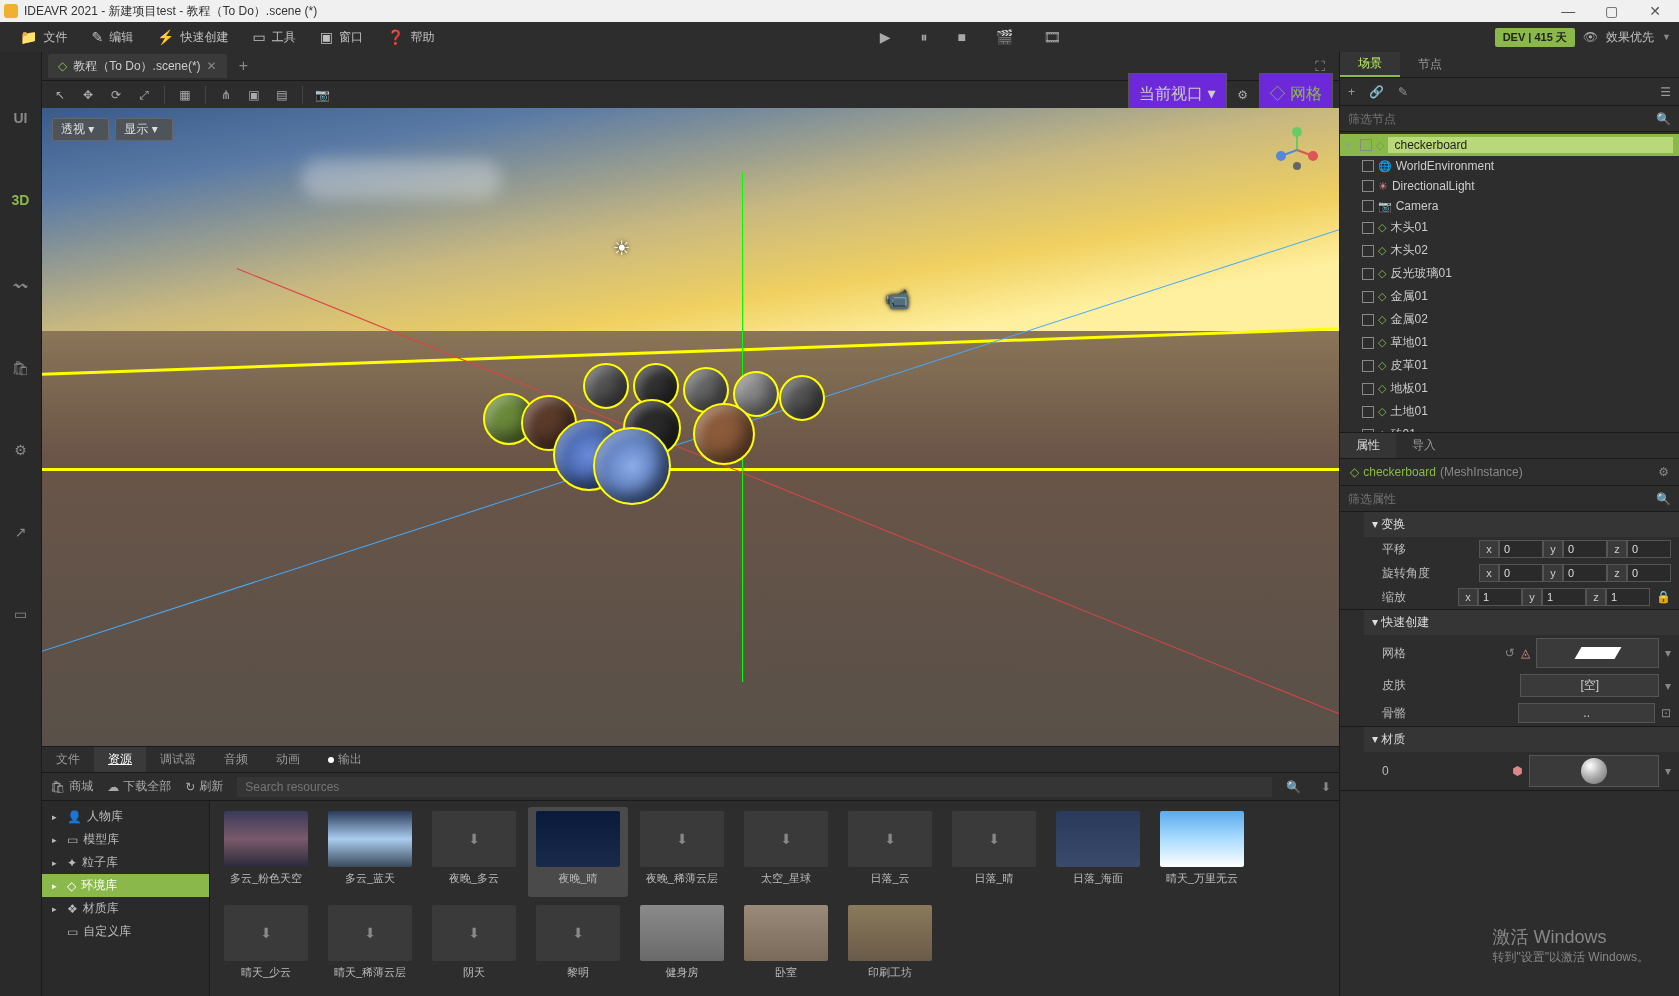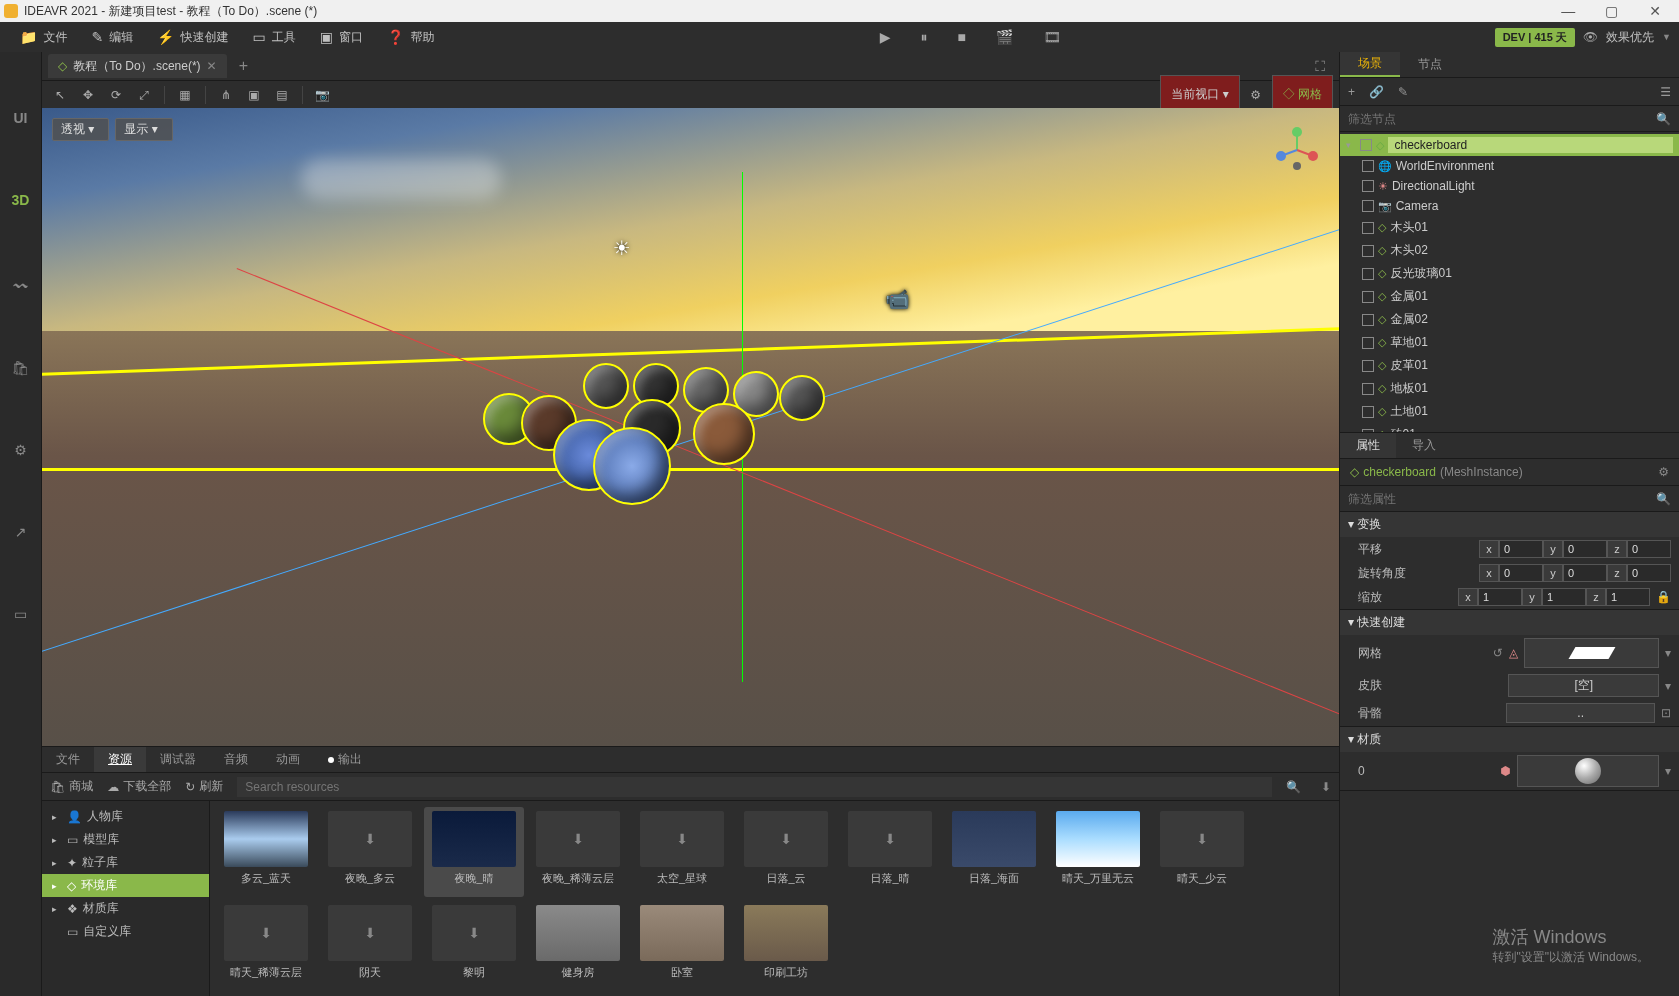--- a/index.html
+++ b/index.html
@@ -33,21 +33,21 @@
 .filetabs .tab { display:flex; align-items:center; gap:6px; padding:0 10px; height:24px; background:#3a3a3a; border-radius:3px 3px 0 0; color:#ccc; }
 .filetabs .tab .close { color:#888; font-size:12px; }
 .filetabs .addtab { margin-left:12px; color:#888; font-size:16px; }
 .filetabs .fullsc { margin-left:auto; color:#888; font-size:14px; padding:0 8px; }
 
 
 .vptoolbar { height:28px; background:#2d2d2d; display:flex; align-items:center; padding:0 6px; gap:4px; border-top:1px solid #1a1a1a; }
 .vptoolbar .tbtn { width:24px; height:22px; display:flex; align-items:center; justify-content:center; color:#aaa; cursor:pointer; border-radius:3px; }
 .vptoolbar .sep { width:1px; height:18px; background:#444; margin:0 4px; }
 .vptoolbar .right { margin-left:auto; display:flex; gap:4px; align-items:center; }
-.vptoolbar .dd { background:#7f1d1d; padding:10px 10px; border:1px solid #555; color:#ccc; font-size:12px; }
+.vptoolbar .dd { background:#6d28d9; padding:10px 10px; border:1px solid #555; color:#ccc; font-size:16px; }
 
 
 .viewport { flex:1; position:relative; overflow:hidden; background:linear-gradient(to bottom,#4a6fa5 0%,#7a95b5 20%,#b8a070 25%,#d4b060 30%,#c89840 35%,#8a7050 45%,#6a5a48 60%,#5a4a40 100%); }
 .viewport .sky { position:absolute; top:0; left:0; right:0; height:35%; background:linear-gradient(to bottom right,#3a5a8a 0%,#5a7aa5 20%,#c8b880 50%,#f0d060 70%,#fff0a0 85%); }
 .viewport .cloud { position:absolute; top:8%; left:20%; width:200px; height:40px; background:rgba(255,255,255,0.3); border-radius:50px; filter:blur(8px); }
 .viewport .road { position:absolute; bottom:0; left:0; right:0; height:65%; background:linear-gradient(to bottom,#8a7558 0%,#6a5548 30%,#585048 100%); }
 .viewport .ddgroup { position:absolute; top:10px; left:10px; display:flex; gap:6px; }
 .viewport .vdd { background:rgba(80,80,80,0.85); border:1px solid #666; padding:2px 14px 2px 8px; color:#ddd; font-size:12px; border-radius:2px; }
 .viewport .gizmo { position:absolute; top:18px; right:18px; width:48px; height:48px; }
 .viewport .gizmo svg { width:100%; height:100%; }
@@ -86,42 +86,42 @@
 .asset { width:100px; height:90px; display:flex; flex-direction:column; align-items:center; gap:4px; padding:4px; cursor:pointer; border-radius:3px; }
 .asset.sel { background:#4a4a4a; }
 .asset .thumb { width:84px; height:56px; background:#3a3a3a; border-radius:2px; display:flex; align-items:center; justify-content:center; color:#777; font-size:16px; position:relative; overflow:hidden; }
 .asset .label { font-size:11px; color:#bbb; text-align:center; }
 .dlicon { position:absolute; color:#888; font-size:14px; }
 
 
 .rightpanel { width:340px; background:#2d2d2d; border-left:1px solid #1a1a1a; display:flex; flex-direction:column; }
 .rtabs { height:26px; display:flex; border-bottom:1px solid #1a1a1a; }
 .rtabs .rtab { padding:0 18px; display:flex; align-items:center; color:#999; cursor:pointer; }
-.rtabs .rtab.active { background:#353535; color:#eab308; border-bottom:2px solid #8ab84a; }
+.rtabs .rtab.active { background:#353535; color:#bef264; border-bottom:2px solid #8ab84a; }
 .rtoolbar { height:28px; display:flex; align-items:center; padding:0 8px; gap:14px; border-bottom:1px solid #1a1a1a; }
 .rtoolbar span { color:#999; cursor:pointer; }
 .rsearch { height:26px; display:flex; align-items:center; padding:0 8px; border-bottom:1px solid #1a1a1a; }
 .rsearch input { flex:1; background:transparent; border:none; color:#ccc; font-size:12px; outline:none; }
 .rtree { height:300px; overflow:auto; padding:2px 0; }
 .rnode { padding:3px 6px; display:flex; align-items:center; gap:4px; color:#ccc; cursor:pointer; font-size:12px; }
 .rnode .tri { font-size:9px; width:10px; color:#999; }
 .rnode .chk { width:12px; height:12px; border:1px solid #888; display:inline-block; }
 .rnode.root { background:#8ab84a; color:#222; }
 .rnode.root .name { background:#b8d87a; padding:1px 6px; flex:1; }
 .rnode .ticon { font-size:11px; }
 
 
 .inspector { flex:1; border-top:1px solid #1a1a1a; display:flex; flex-direction:column; overflow:hidden; }
 .itabs { height:26px; display:flex; border-bottom:1px solid #1a1a1a; }
 .itabs .itab { padding:0 16px; display:flex; align-items:center; color:#999; }
 .itabs .itab.active { background:#353535; color:#ddd; }
 .iobj { padding:6px 10px; color:#8ab84a; border-bottom:1px solid #1a1a1a; display:flex; align-items:center; }
 .iobj .meta { color:#888; margin-left:4px; }
 .ibody { flex:1; overflow:auto; }
-.section { border-bottom:1px solid #1a1a1a; }
+.section { border-bottom:1px solid #1a1a1a;padding-left:24px; }
 .section .shead { background:#353535; padding:4px 8px; color:#ddd; cursor:pointer; }
 .section .srow { display:flex; align-items:center; padding:3px 8px; gap:6px; }
 .section .srow .lbl { flex:1; color:#bbb; padding-left:10px; font-size:12px; }
 .xyz { display:flex; gap:0; }
 .xyz .ax { width:20px; background:#3a3a3a; text-align:center; border:1px solid #555; color:#ccc; font-size:11px; padding:2px 0; }
 .xyz input { width:44px; background:#2a2a2a; border:1px solid #555; color:#ddd; font-size:11px; padding:2px 4px; outline:none; }
 .dropfield { flex:1; background:#3a3a3a; border:1px solid #555; text-align:center; padding:2px; color:#ccc; font-size:12px; }
 .meshprev { width:40px; height:24px; background:#fff; transform:skewX(-30deg) scaleY(0.5); display:inline-block; }
 </style>
 </head>
@@ -311,20 +311,24 @@
               <span>材质库</span>
             </div>
             <div class="node">
               <span class="arr"></span>
               <span>▭</span>
               <span>自定义库</span>
             </div>
           </div>
         <div class="bpgrid" id="bpgrid">
             <div class="asset">
+              <div class="thumb" style="background: linear-gradient(rgb(58, 58, 90), rgb(122, 90, 106), rgb(42, 42, 58));"></div>
+              <div class="label">多云_粉色天空</div>
+            </div>
+            <div class="asset">
               <div class="thumb" style="background: linear-gradient(rgb(42, 58, 90), rgb(170, 204, 238), rgb(58, 74, 90));"></div>
               <div class="label">多云_蓝天</div>
             </div>
             <div class="asset">
               <div class="thumb">
                 <span class="dlicon">⬇</span>
               </div>
               <div class="label">夜晚_多云</div>
             </div>
             <div class="asset sel">

